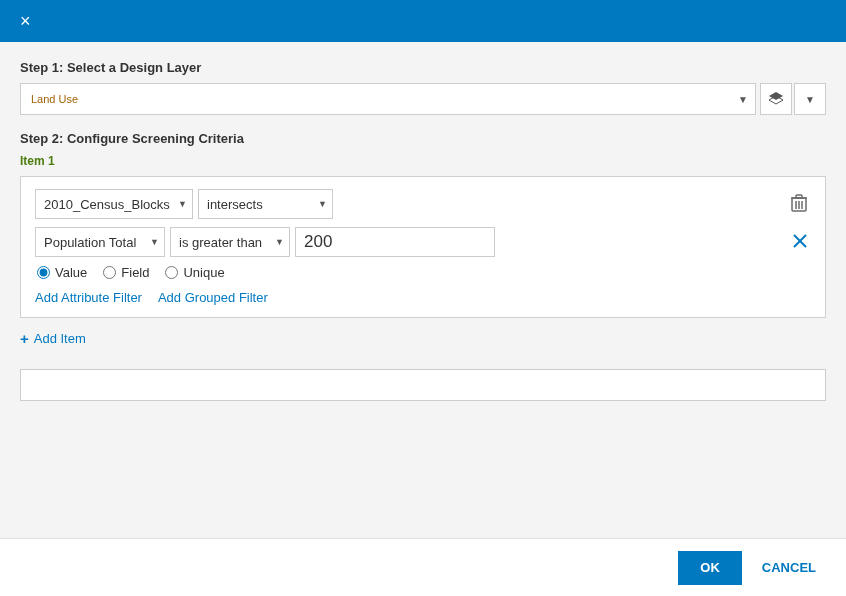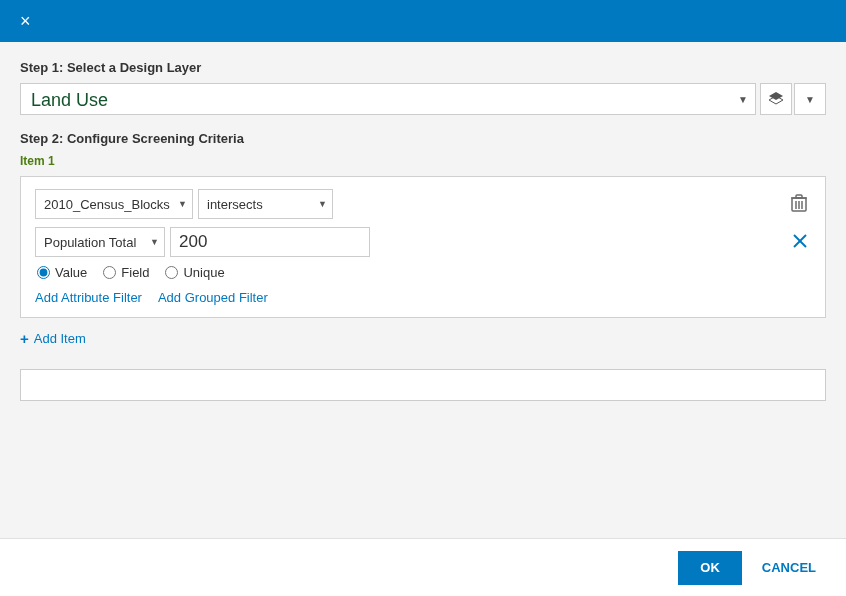--- a/index.html
+++ b/index.html
@@ -77,25 +77,25 @@
       transform: translateY(-50%);
       font-size: 10px;
       color: #555;
       pointer-events: none;
     }
     .layer-select-wrapper select {
       width: 100%;
       border: 1px solid #ccc;
       background: #fff;
       padding: 6px 10px;
-      font-size: 18px;
+      font-size: 11px;
       height: 32px;
       appearance: none;
       cursor: pointer;
-      color: #14532d;
+      color: #a16207;
     }
     .icon-btn-group {
       display: flex;
       gap: 2px;
     }
     .icon-btn {
       border: 1px solid #ccc;
       background: #fff;
       height: 32px;
       width: 32px;
@@ -336,20 +336,28 @@
               <line x1="0" y1="4" x2="16" y2="4" stroke="#6b6b6b" stroke-width="1.5"></line>
               <rect x="5" y="1" width="6" height="3" rx="1" stroke="#6b6b6b" stroke-width="1.5" fill="none"></rect>
             </svg>
           </button>
         </div>
 
         <div class="filter-row">
           <div class="select-wrapper">
             <select style="min-width:130px;">
               <option>Population Total</option>
+            </select>
+          </div>
+          <div class="select-wrapper">
+            <select style="min-width:120px;">
+              <option>is greater than</option>
+              <option>is less than</option>
+              <option>equals</option>
+              <option>is not equal to</option>
             </select>
           </div>
           <input class="filter-input" type="text" value="200" style="">
           <button class="remove-btn" title="Remove">
             <svg width="14" height="14" viewBox="0 0 14 14">
               <line x1="1" y1="1" x2="13" y2="13" stroke="#0079c1" stroke-width="2"></line>
               <line x1="13" y1="1" x2="1" y2="13" stroke="#0079c1" stroke-width="2"></line>
             </svg>
           </button>
         </div>

